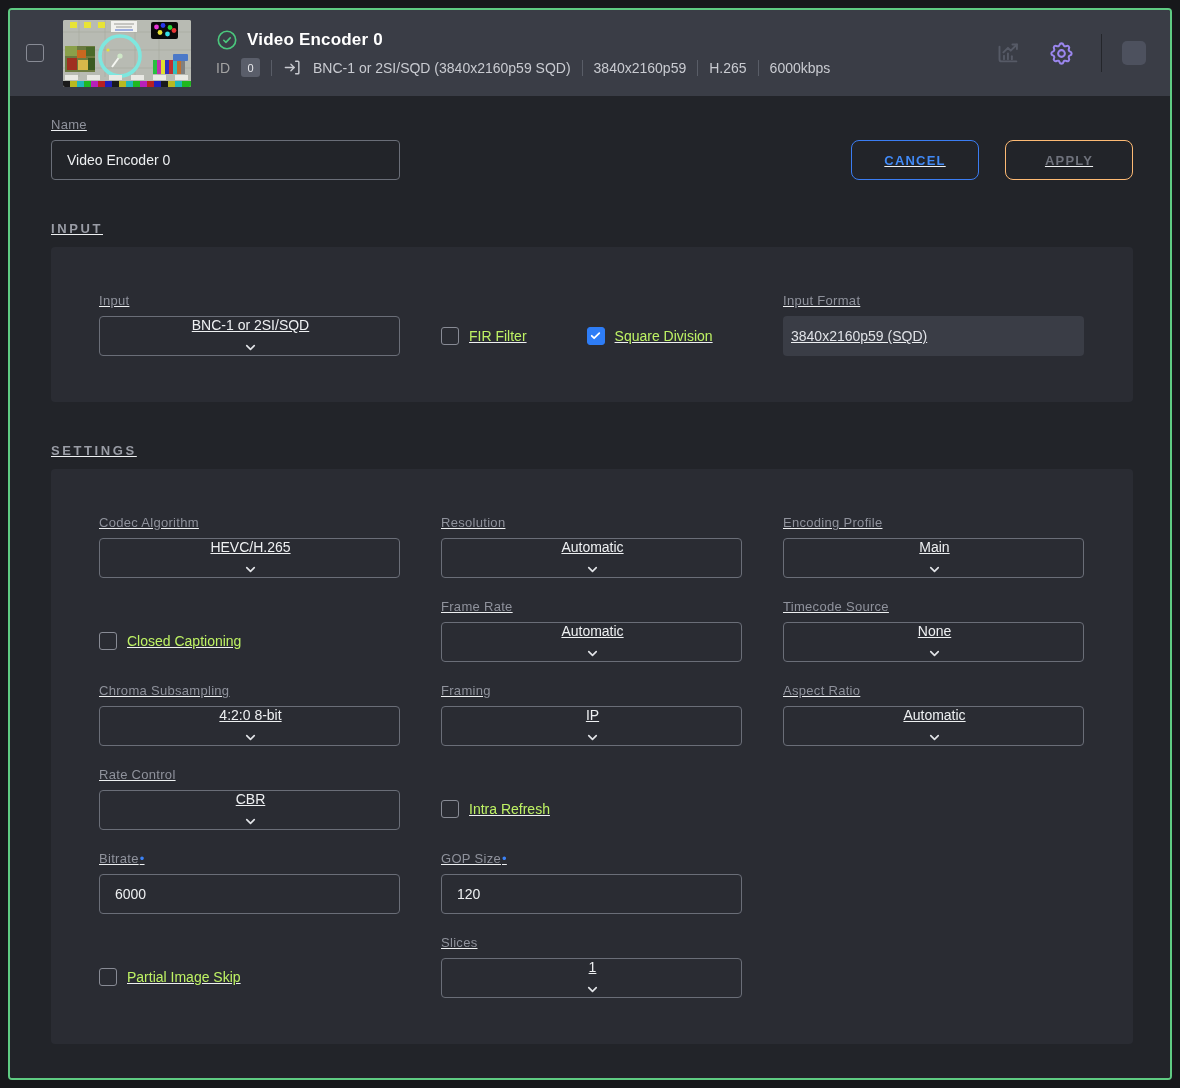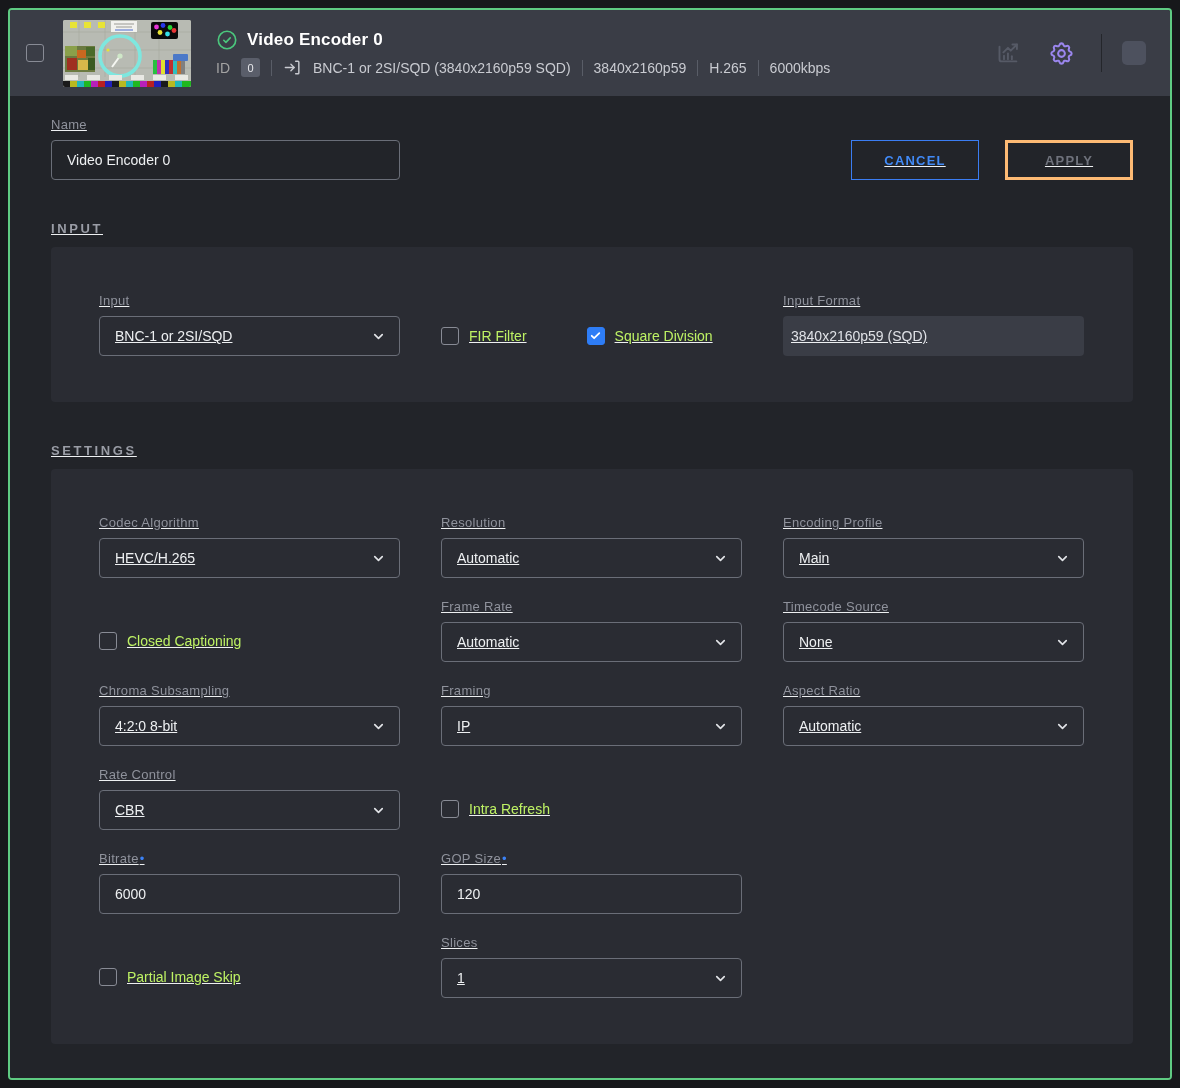--- a/index.html
+++ b/index.html
@@ -58,40 +58,41 @@
   .req-dot { color:#3b82f6; font-size:13px; vertical-align:top; margin-left:1px; }
   .text-input {
     height:40px; width:100%; background:transparent; border:1px solid #6a6e78;
     border-radius:4px; color:#eef0f2; font-size:14px; padding:0 15px;
     font-family:"Liberation Sans", sans-serif; outline:none;
   }
   .name-row { display:flex; justify-content:space-between; align-items:flex-end; }
   .name-block { width:349px; }
   .btn-row { display:flex; gap:26px; }
   .btn {
-    width:128px; height:40px; border-radius:0; background:transparent;
+    width:128px; height:40px; border-radius:8px; background:transparent;
     font-size:13px; font-weight:700; letter-spacing:1.2px; cursor:pointer;
     font-family:"Liberation Sans", sans-serif;
   }
   .btn-cancel { border:1px solid #3b7df2; color:#418af7; }
-  .btn-apply  { border:3px solid #fdba74; color:#6f727c; }
+  .btn-apply  { border:1px solid #fdba74; color:#6f727c; }
   .section-title {
     font-size:13px; color:#9a9da6; letter-spacing:2.6px; font-weight:600;
     margin-top:41px; margin-bottom:11px;
   }
   .panel { background:#2a2c33; border-radius:4px; }
   .panel-grid {
     display:grid; grid-template-columns:repeat(3, 301px);
     column-gap:41px; row-gap:21px; padding:46px 49px 46px 48px;
   }
   .select {
     height:40px; border:1px solid #6a6e78; border-radius:4px;
     display:flex; align-items:center; justify-content:space-between;
     padding:0 13px 0 15px; font-size:14px; color:#eef0f2; cursor:pointer;
     background:transparent;
+    flex-direction:column;
   }
   .readonly-field {
     height:40px; background:#3a3d46; border-radius:4px;
     display:flex; align-items:center; padding:0 8px; font-size:14px; color:#dfe1e6;
   }
   .check-cell { display:flex; align-items:center; gap:10px; height:40px; margin-top:22px; font-size:14px; color:#bef264; }
   .check-pair { display:flex; align-items:center; gap:60px; }
   .cell { min-width:0; }
 </style>
 </head>

